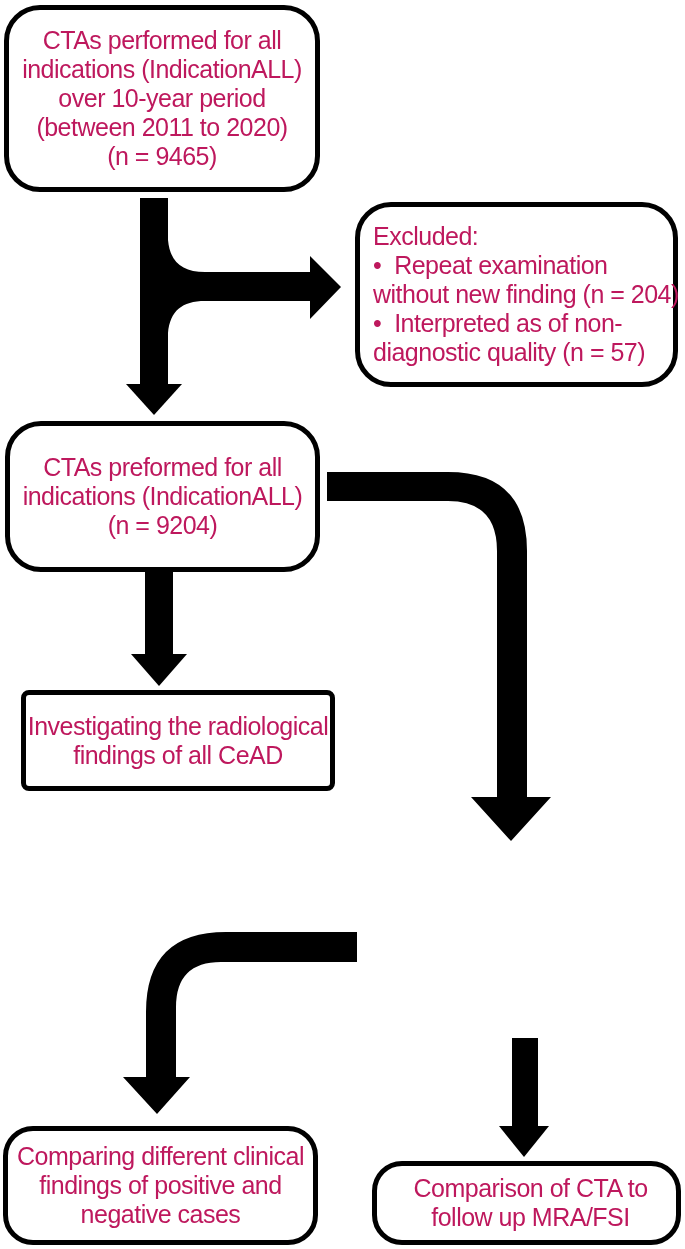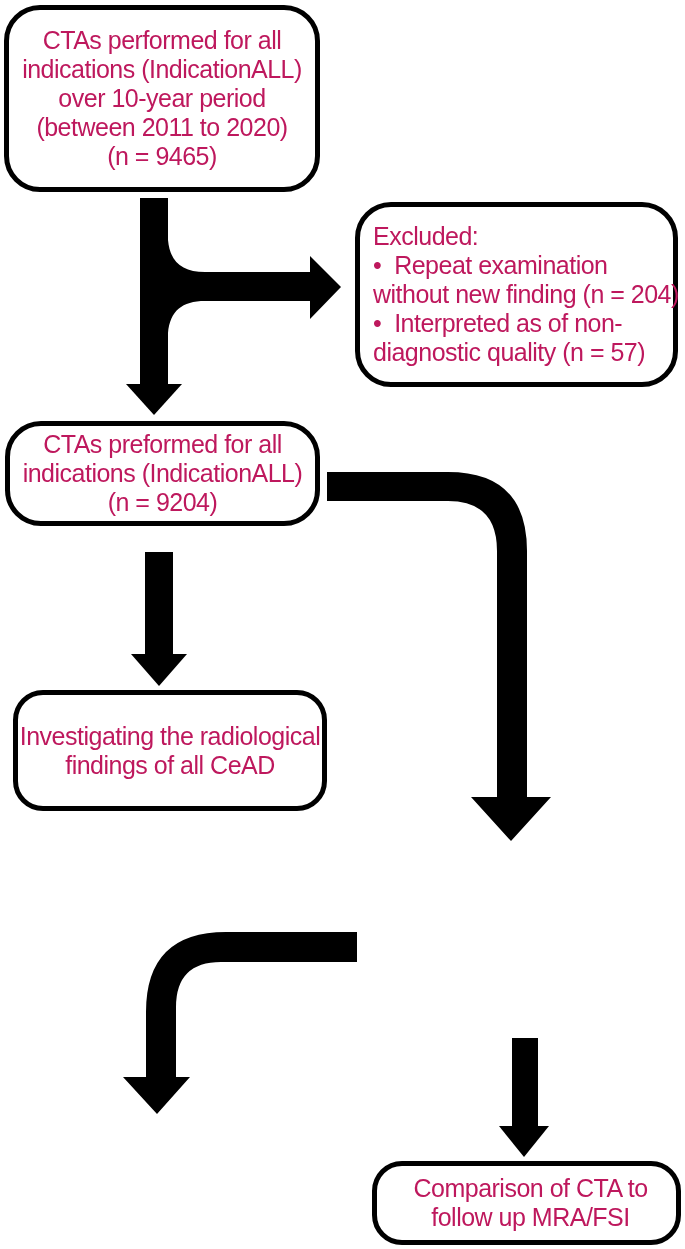--- a/index.html
+++ b/index.html
@@ -41,22 +41,22 @@
   .node.align-left {
     justify-content: flex-start;
     text-align: left;
     padding-left: 13px;
   }
   .node.radius-sm { border-radius: 30px; }
 
   
   #node-0 { left: 4px;   top: 5px;    width: 316px; height: 187px; }
   #node-1 { left: 355px; top: 202px;  width: 323px; height: 185px; }
-  #node-2 { left: 5px;   top: 421px;  width: 315px; height: 105px; }
-  #node-3 { left: 13px;   top: 690px;  width: 314px; height: 121px; }
+  #node-2 { left: 5px;   top: 421px;  width: 315px; height: 151px; }
+  #node-3 { left: 21px;   top: 690px;  width: 314px; height: 101px; border-radius: 8px; }
   #node-4 { left: 357px; top: 848px;  width: 322px; height: 186px; }
   #node-5 { left: 3px;   top: 1126px; width: 315px; height: 119px; }
   #node-6 { left: 372px; top: 1161px; width: 309px; height: 84px; padding-left: 8px;  }
 </style>
 </head>
 <body>
 
 <div class="figure">
 
   <svg class="arrows" width="685" height="1249" viewBox="0 0 685 1249">
@@ -106,19 +106,24 @@
 indications (IndicationALL)
 (n = 9204)</span>
   </div>
 
   <div class="node radius-sm" id="node-3">
     <span>Investigating the radiological
 findings of all CeAD</span>
   </div>
 
 
+  <div class="node radius-sm" id="node-5">
+    <span>Comparing different clinical
+findings of positive and
+negative cases</span>
+  </div>
 
   <div class="node radius-sm" id="node-6">
     <span>Comparison of CTA to
 follow up MRA/FSI</span>
   </div>
 
 </div>
 
 </body></html>

